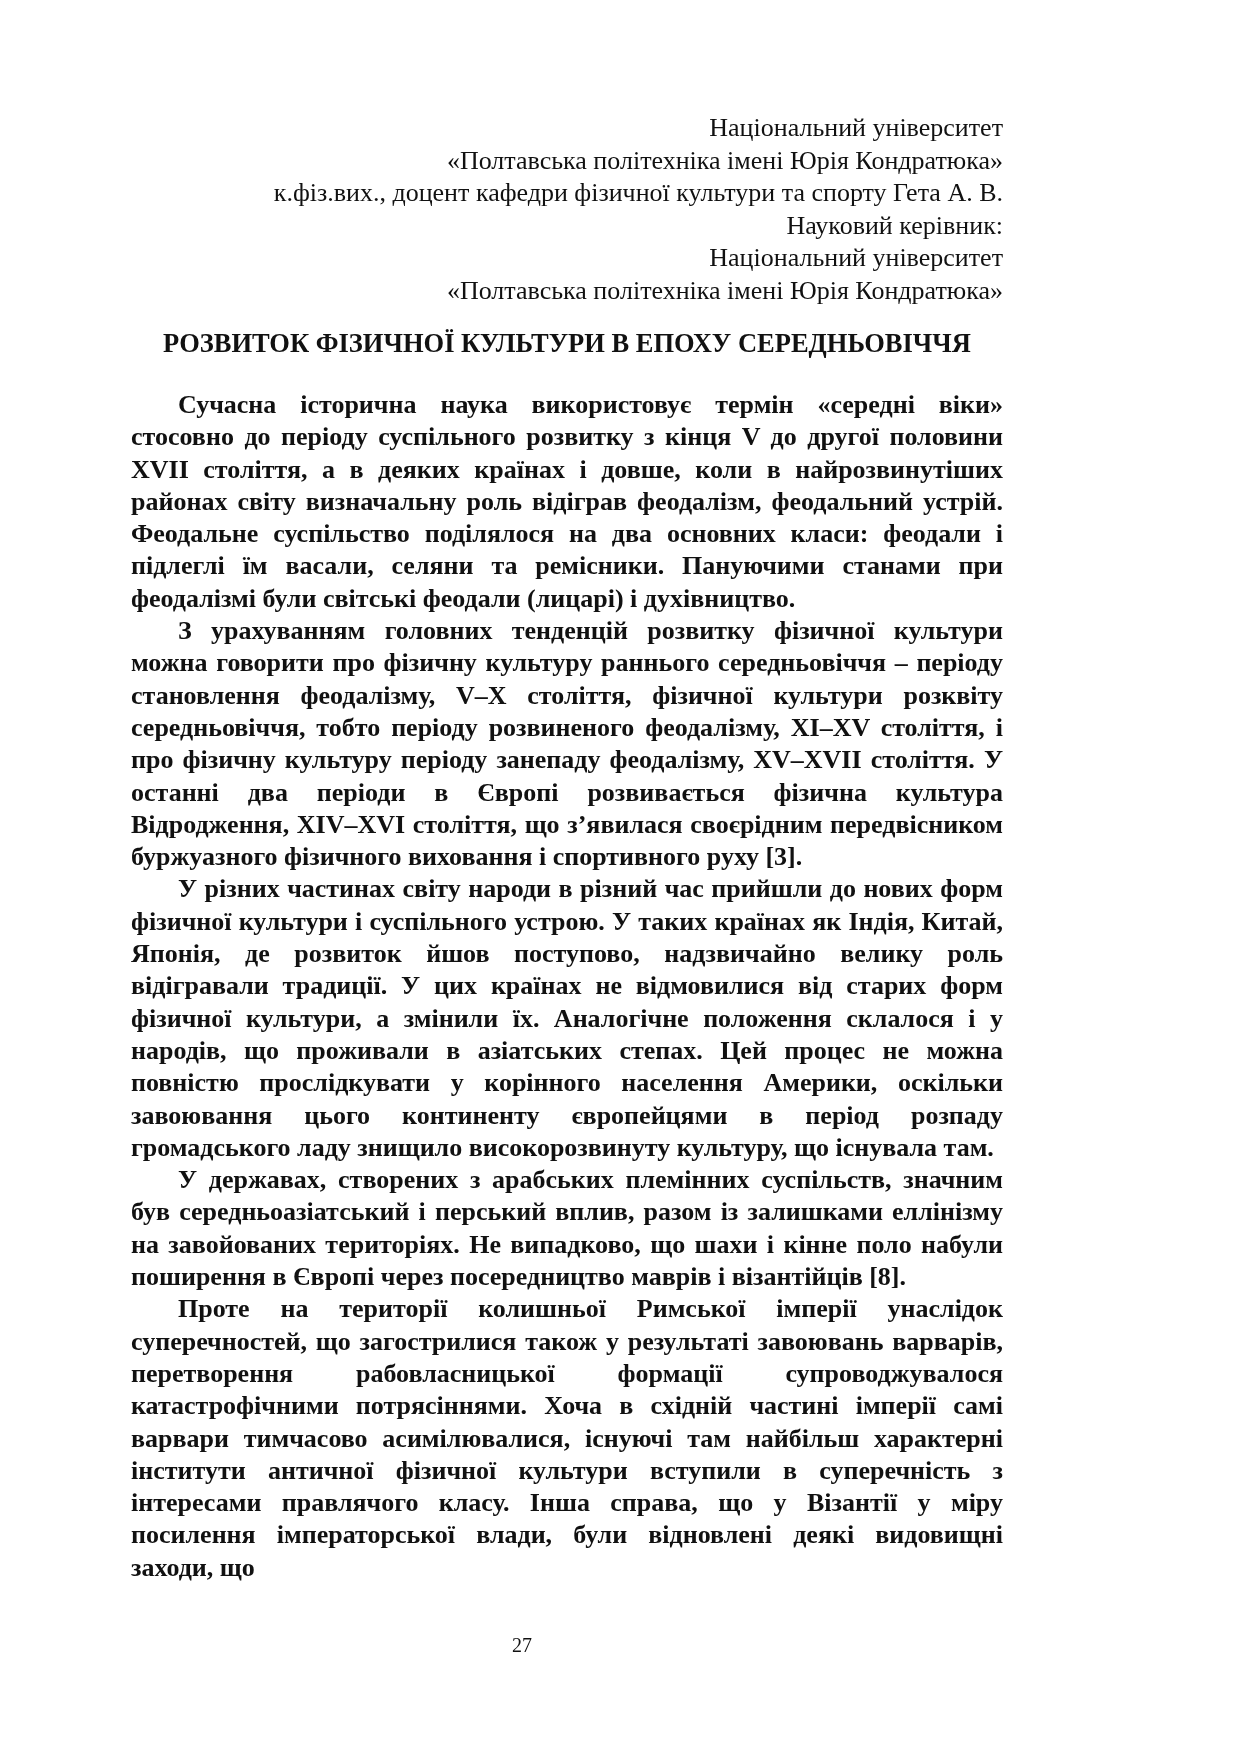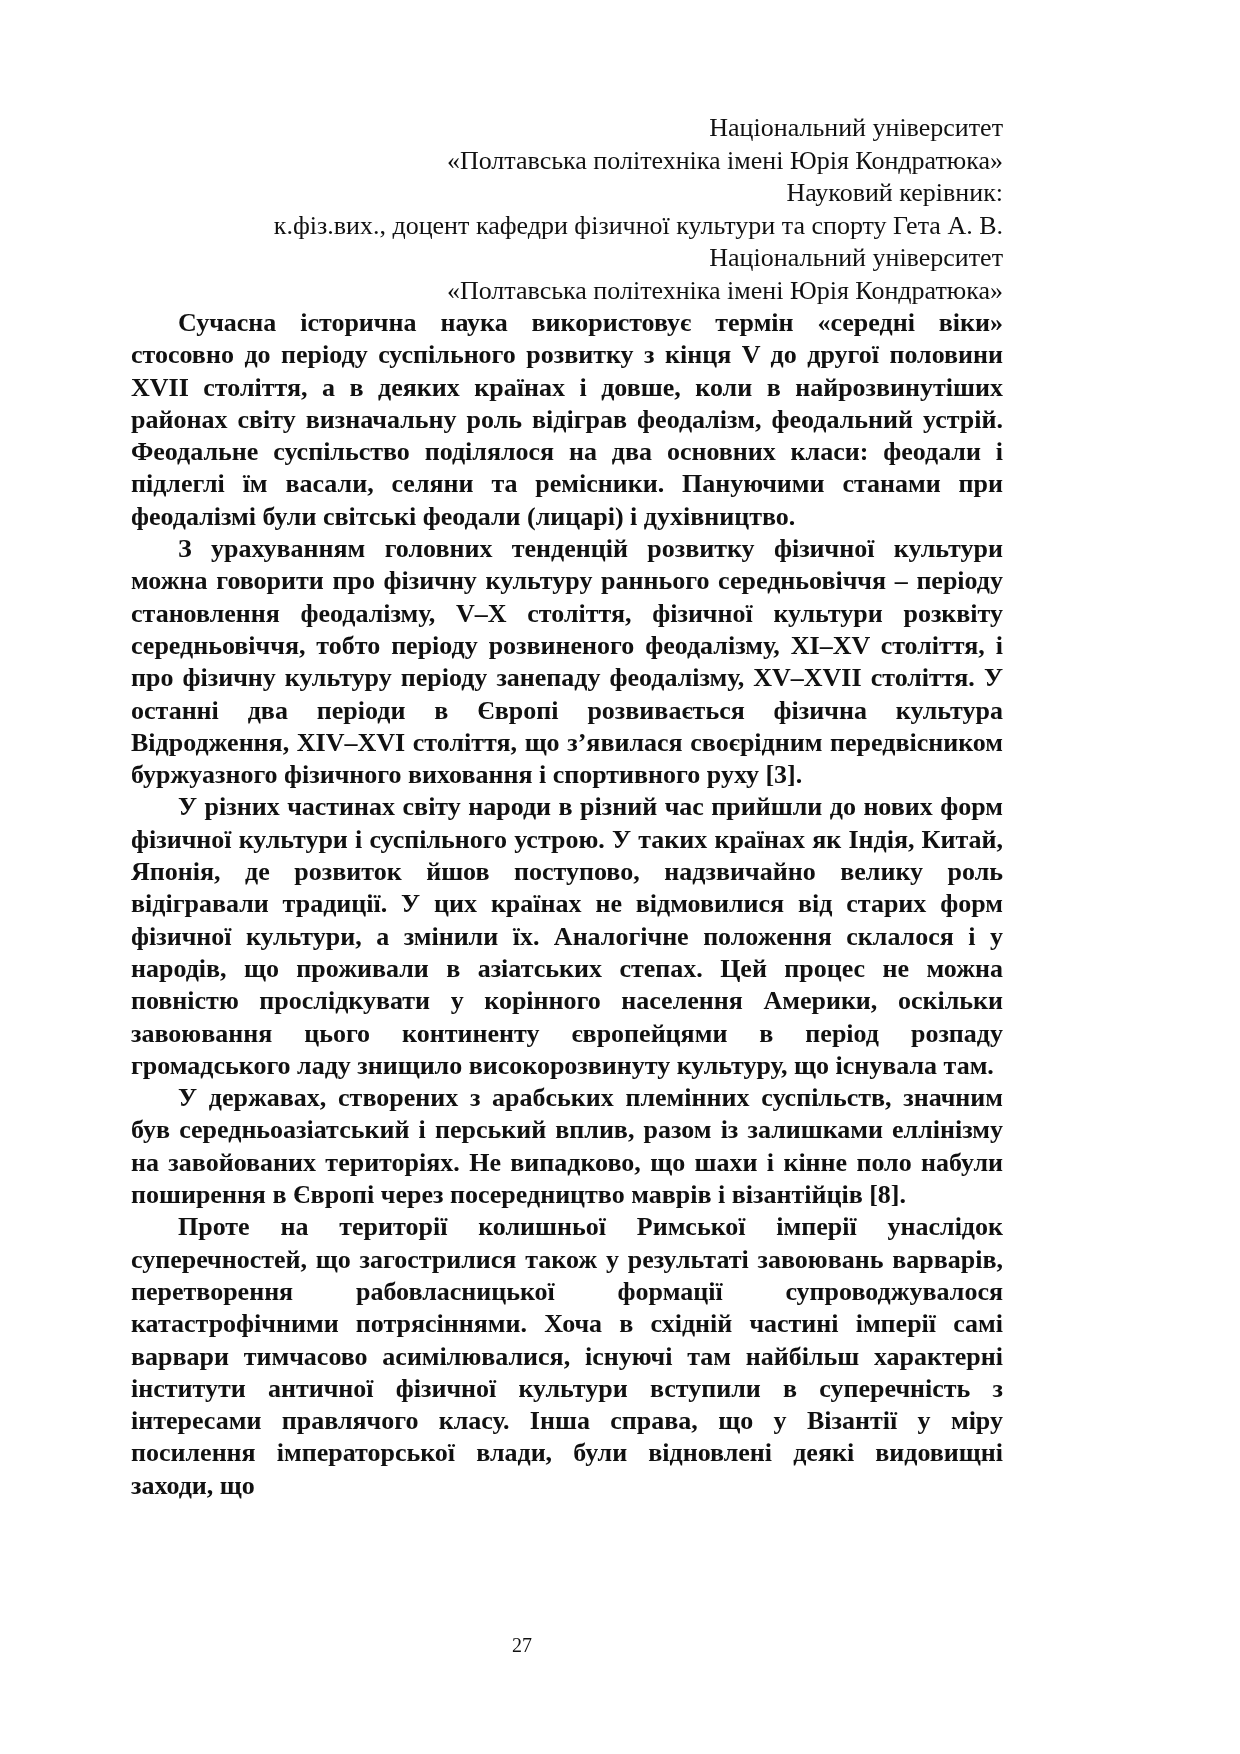--- a/index.html
+++ b/index.html
@@ -57,26 +57,27 @@
       line-height: 24px;
     }
   </style>
 </head>
 <body>
 
 <div class="page">
   <div class="affil">
     <div>Національний університет</div>
     <div>«Полтавська політехніка імені Юрія Кондратюка»</div>
+    <div>к.фіз.вих., доцент кафедри фізичної культури та спорту Гета А. В.</div>
     <div>Науковий керівник:</div>
-    <div>к.фіз.вих., доцент кафедри фізичної культури та спорту Гета А. В.</div>
     <div>Національний університет</div>
     <div>«Полтавська політехніка імені Юрія Кондратюка»</div>
   </div>
 
+  <div class="title">РОЗВИТОК ФІЗИЧНОЇ КУЛЬТУРИ В ЕПОХУ СЕРЕДНЬОВІЧЧЯ</div>
 
   <div>
     <p class="para">Сучасна історична наука використовує термін «середні віки» стосовно до періоду суспільного розвитку з кінця V до другої половини XVII століття, а в деяких країнах і довше, коли в найрозвинутіших районах світу визначальну роль відіграв феодалізм, феодальний устрій. Феодальне суспільство поділялося на два основних класи: феодали і підлеглі їм васали, селяни та ремісники. Пануючими станами при феодалізмі були світські феодали (лицарі) і духівництво.</p>
     <p class="para">З урахуванням головних тенденцій розвитку фізичної культури можна говорити про фізичну культуру раннього середньовіччя – періоду становлення феодалізму, V–X століття, фізичної культури розквіту середньовіччя, тобто періоду розвиненого феодалізму, XI–XV століття, і про фізичну культуру періоду занепаду феодалізму, XV–XVII століття. У останні два періоди в Європі розвивається фізична культура Відродження, XIV–XVI століття, що з’явилася своєрідним передвісником буржуазного фізичного виховання і спортивного руху [3].</p>
     <p class="para">У різних частинах світу народи в різний час прийшли до нових форм фізичної культури і суспільного устрою. У таких країнах як Індія, Китай, Японія, де розвиток йшов поступово, надзвичайно велику роль відігравали традиції. У цих країнах не відмовилися від старих форм фізичної культури, а змінили їх. Аналогічне положення склалося і у народів, що проживали в азіатських степах. Цей процес не можна повністю прослідкувати у корінного населення Америки, оскільки завоювання цього континенту європейцями в період розпаду громадського ладу знищило високорозвинуту культуру, що існувала там.</p>
     <p class="para">У державах, створених з арабських племінних суспільств, значним був середньоазіатський і перський вплив, разом із залишками еллінізму на завойованих територіях. Не випадково, що шахи і кінне поло набули поширення в Європі через посередництво маврів і візантійців [8].</p>
     <p class="para">Проте на території колишньої Римської імперії унаслідок суперечностей, що загострилися також у результаті завоювань варварів, перетворення рабовласницької формації супроводжувалося катастрофічними потрясіннями. Хоча в східній частині імперії самі варвари тимчасово асимілювалися, існуючі там найбільш характерні інститути античної фізичної культури вступили в суперечність з інтересами правлячого класу. Інша справа, що у Візантії у міру посилення імператорської влади, були відновлені деякі видовищні заходи, що</p>
   </div>
 </div>
 

